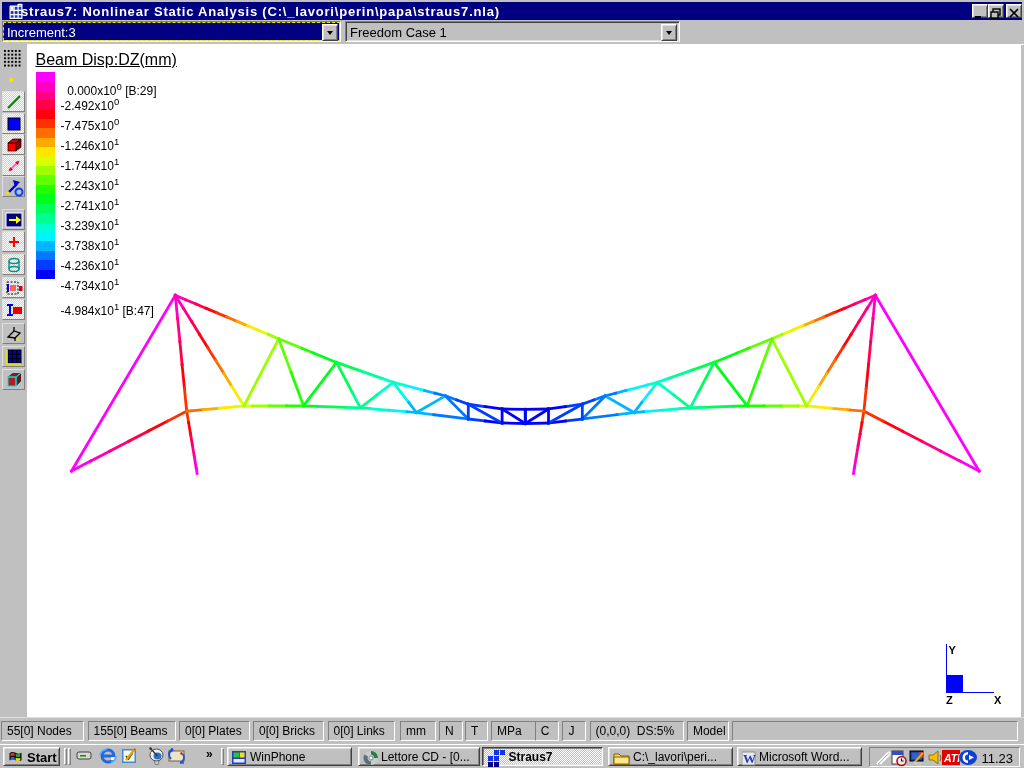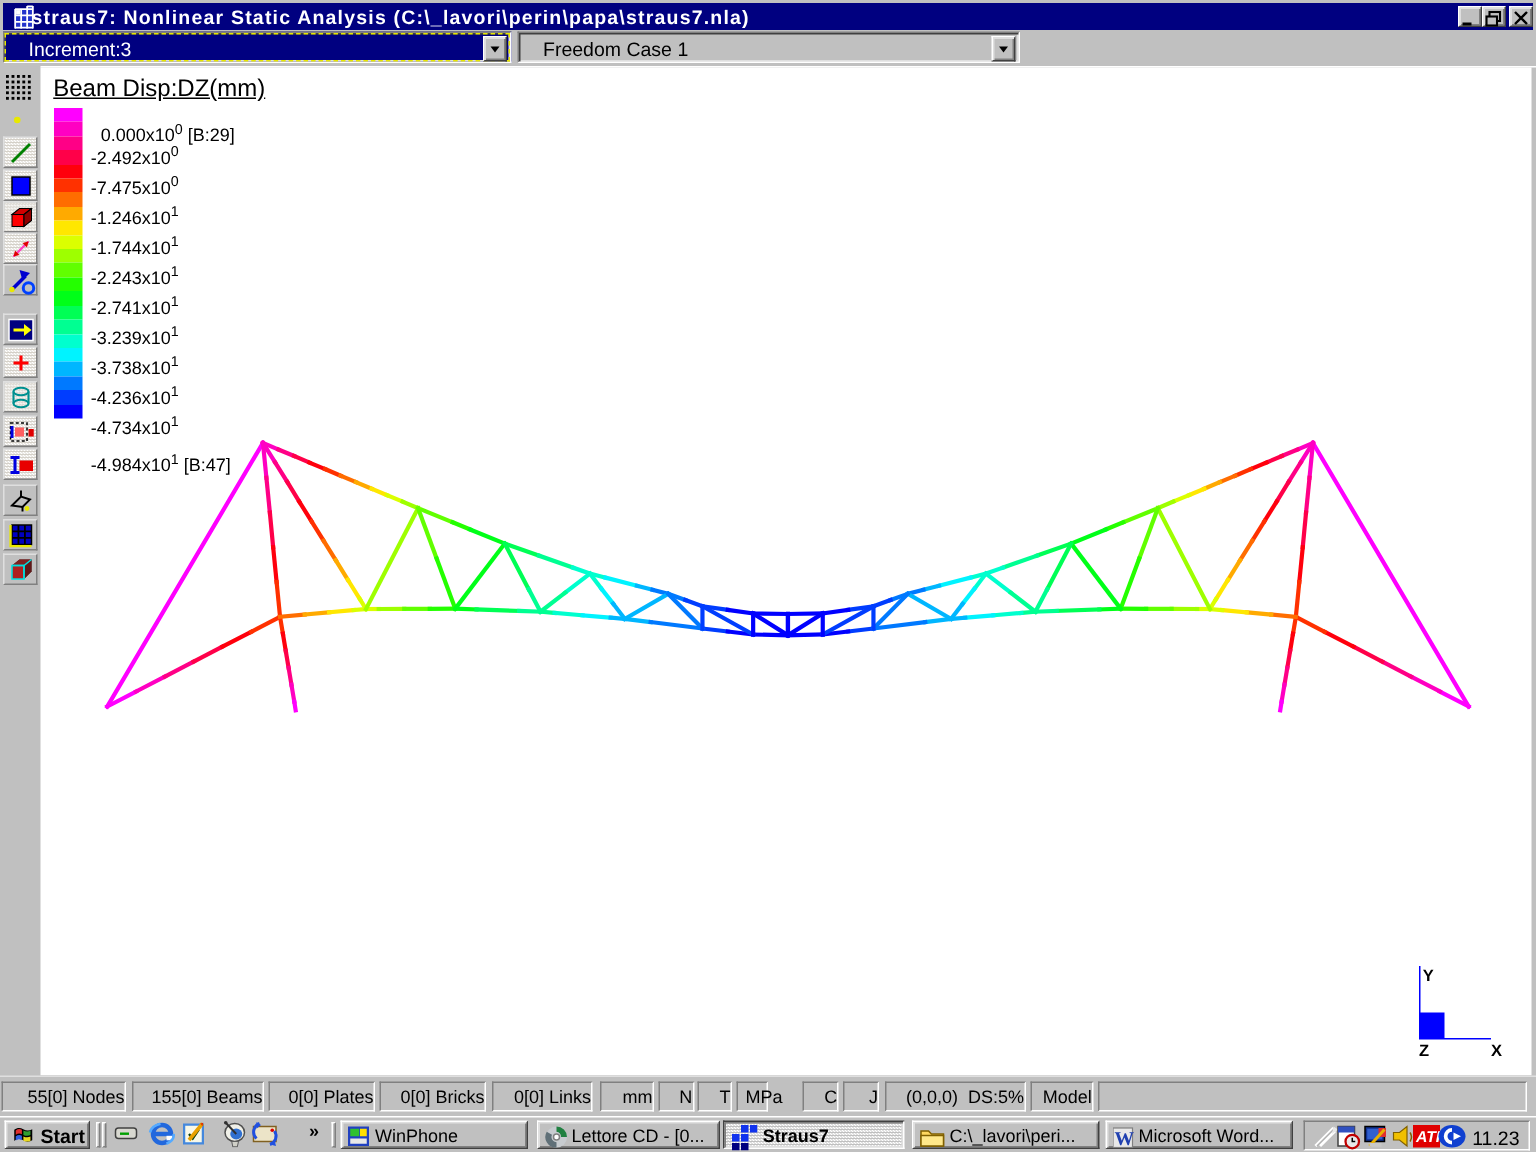--- a/index.html
+++ b/index.html
@@ -2,35 +2,35 @@
 <html><head><meta charset="utf-8">
 <style>
 * { margin:0; padding:0; box-sizing:border-box; }
 html,body { width:1024px; height:768px; overflow:hidden; }
 body { font-family:"Liberation Sans", sans-serif; background:#c0c0c0; position:relative; }
 #titlebar { position:absolute; left:2px; top:2px; width:1020px; height:30px; background:#000080; color:#fff; }
 #titlebar .txt { position:absolute; left:19px; top:2px; font-size:13px; font-weight:bold; letter-spacing:0.8px; white-space:pre; }
 .winbtn { position:absolute; top:2px; width:16px; height:14px; background:#c0c0c0; border:1px solid; border-color:#ffffff #404040 #404040 #ffffff; box-shadow:inset 1px 1px 0 #dfdfdf, inset -1px -1px 0 #808080; }
 #toolbar { position:absolute; left:0px; top:20px; width:1024px; height:25px; background:#c0c0c0; border-bottom:1px solid #ffffff; }
 .combo { position:absolute; top:1px; height:21px; background:#c0c0c0; border:1px solid; border-color:#808080 #ffffff #ffffff #808080; box-shadow:inset 1px 1px 0 #404040, inset -1px -1px 0 #dfdfdf; font-size:13px; color:#000; }
-.combo .ct { position:absolute; left:16px; top:3px; white-space:pre; }
+.combo .ct { position:absolute; left:4px; top:3px; white-space:pre; }
 .combo .arr { position:absolute; right:2px; top:2px; width:16px; height:17px; background:#c0c0c0; border:1px solid; border-color:#ffffff #404040 #404040 #ffffff; box-shadow:inset 1px 1px 0 #dfdfdf, inset -1px -1px 0 #808080; }
 .combo .arr:after { content:""; position:absolute; left:4px; top:6px; border:3.5px solid transparent; border-top:4px solid #000; }
 #leftbar { position:absolute; left:0; top:44px; width:27px; height:673px; background:#c0c0c0; }
 .tb { position:absolute; left:2px; width:23px; height:21px; border:1px solid; border-color:#dfdfdf #808080 #808080 #dfdfdf; }
 .tb svg { position:absolute; left:1px; top:0px; }
 #canvas { position:absolute; left:26.5px; top:45px; width:994px; height:672px; background:#fff; }
 #legtitle { position:absolute; left:9px; top:6px; font-size:16px; text-decoration:underline; }
 #bar { position:absolute; left:9px; top:27px; width:19px; }
 .leglab { position:absolute; left:34px; font-size:12px; white-space:pre;margin-top:16px; }
 .leglab sup { font-size:9.5px; vertical-align:5px; }
 #bridge { position:absolute; left:0; top:0; }
 #axis { position:absolute; left:911.5px; top:595px; }
 #statusbar { position:absolute; left:0; top:717px; width:1024px; height:27px; background:#c0c0c0; border-top:1px solid #dfdfdf; }
-.sp { position:absolute; top:3px; height:20px; border:1px solid; border-color:#808080 #ffffff #ffffff #808080; font-size:12px; padding-left:5px; padding-top:2px; white-space:pre;text-align:right; }
+.sp { position:absolute; top:3px; height:20px; border:1px solid; border-color:#808080 #ffffff #ffffff #808080; font-size:12px; padding-left:5px; padding-top:2px; white-space:pre; }
 #taskbar { position:absolute; left:0; top:744px; width:1024px; height:24px; background:#c0c0c0; border-top:1px solid #ffffff; }
 #startbtn { position:absolute; left:3px; top:2px; width:57px; height:19px; background:#c0c0c0; border:1px solid; border-color:#ffffff #404040 #404040 #ffffff; box-shadow:inset 1px 1px 0 #dfdfdf, inset -1px -1px 0 #808080; }
 #startbtn span { position:absolute; left:23px; top:2px; font-size:13px; font-weight:bold; }
 .ridge { position:absolute; top:3px; width:3px; height:17px; border:1px solid; border-color:#ffffff #808080 #808080 #ffffff; }
 .qlicon { position:absolute; top:2px; }
 .task { position:absolute; top:2px; height:19px; background:#c0c0c0; border:1px solid; border-color:#ffffff #404040 #404040 #ffffff; box-shadow:inset 1px 1px 0 #dfdfdf, inset -1px -1px 0 #808080; font-size:12px; }
 .task span { display:block; padding-top:2px; white-space:nowrap; overflow:hidden; }
 .task.active { border-color:#404040 #ffffff #ffffff #404040; box-shadow:inset 1px 1px 0 #808080, inset -1px -1px 0 #dfdfdf; background-image:repeating-conic-gradient(#fff 0% 25%, #c0c0c0 0% 50%); background-size:2px 2px; }
 #tray { position:absolute; left:869px; top:2px; width:151px; height:20px; border:1px solid; border-color:#808080 #ffffff #ffffff #808080; }
 .tricon { position:absolute; top:1px; }
@@ -424,21 +424,21 @@
 </div>
 <div id="statusbar">
     <div class="sp" style="left:1px;width:83px">55[0] Nodes</div>
     <div class="sp" style="left:87.5px;width:88.5px">155[0] Beams</div>
     <div class="sp" style="left:179px;width:71px">0[0] Plates</div>
     <div class="sp" style="left:253px;width:71px">0[0] Bricks</div>
     <div class="sp" style="left:327.5px;width:67.5px">0[0] Links</div>
     <div class="sp" style="left:400px;width:36px">mm</div>
     <div class="sp" style="left:439px;width:23.5px">N</div>
     <div class="sp" style="left:465px;width:23px">T</div>
-    <div class="sp" style="left:491px;width:21px">MPa</div>
+    <div class="sp" style="left:491px;width:45px">MPa</div>
     <div class="sp" style="left:534.8px;width:24.40000000000009px">C</div>
     <div class="sp" style="left:562.4px;width:24.0px">J</div>
     <div class="sp" style="left:589.5px;width:94.20000000000005px">(0,0,0)&nbsp;&nbsp;DS:5%</div>
     <div class="sp" style="left:686.9px;width:42.0px">Model</div>
     <div class="sp" style="left:732px;width:286px"></div>
   </div>
 <div id="taskbar">
 <div id="startbtn">
       <svg style="position:absolute;left:3px;top:1px" width="19" height="16">
         <path d="M2.5 4.2 C4.5 2.6 6.5 2.6 8.5 3.8 C10.5 5 12.5 5 14.5 3.8 L14.5 11.2 C12.5 12.4 10.5 12.4 8.5 11.2 C6.5 10 4.5 10 2.5 11.6 Z" fill="#000"></path>

